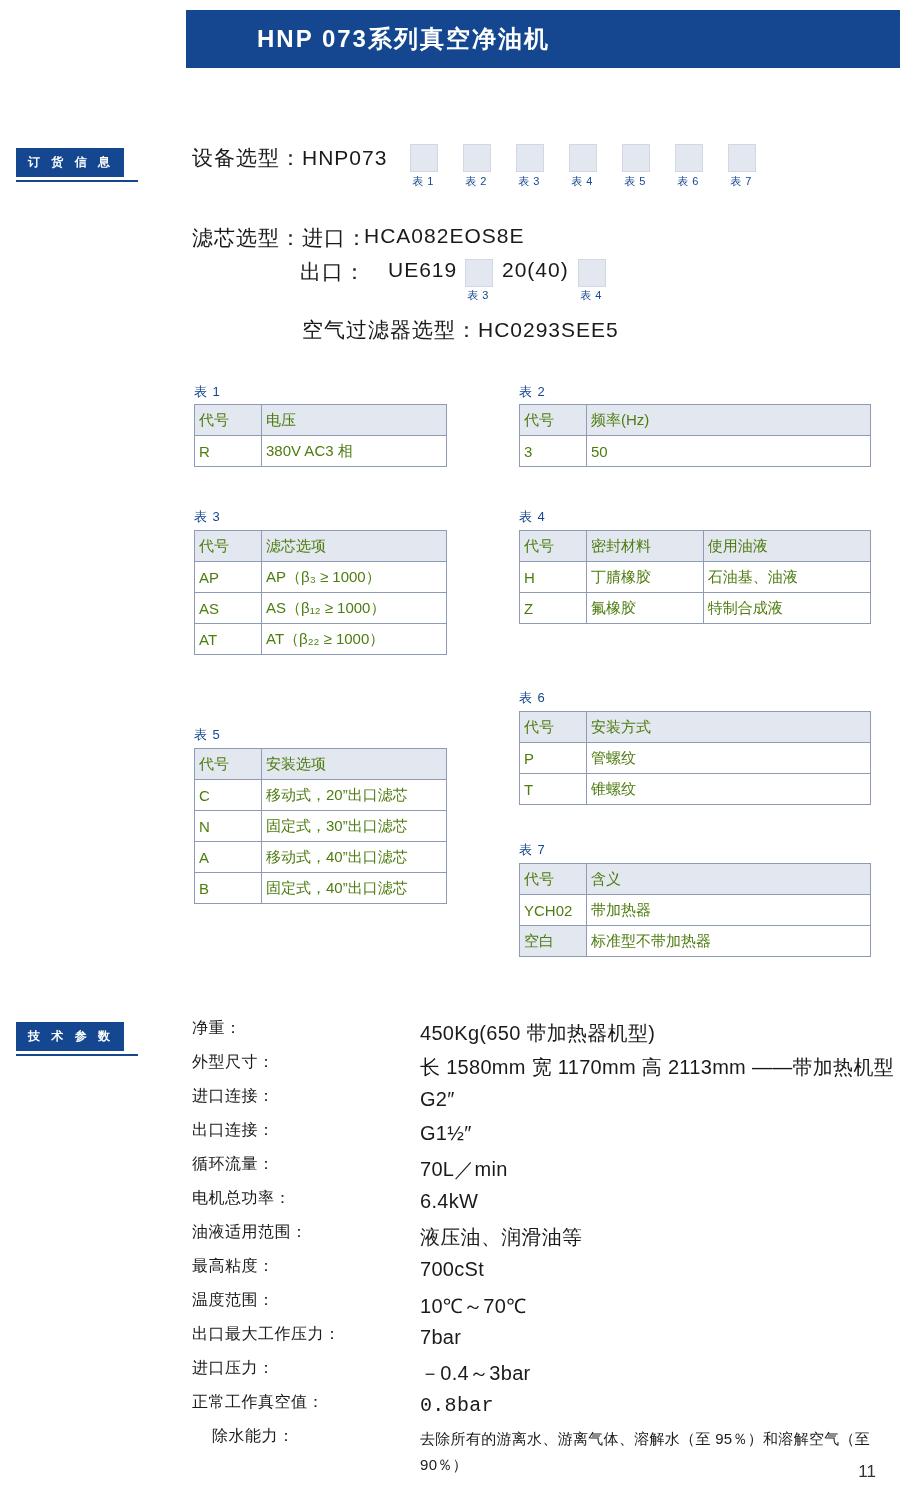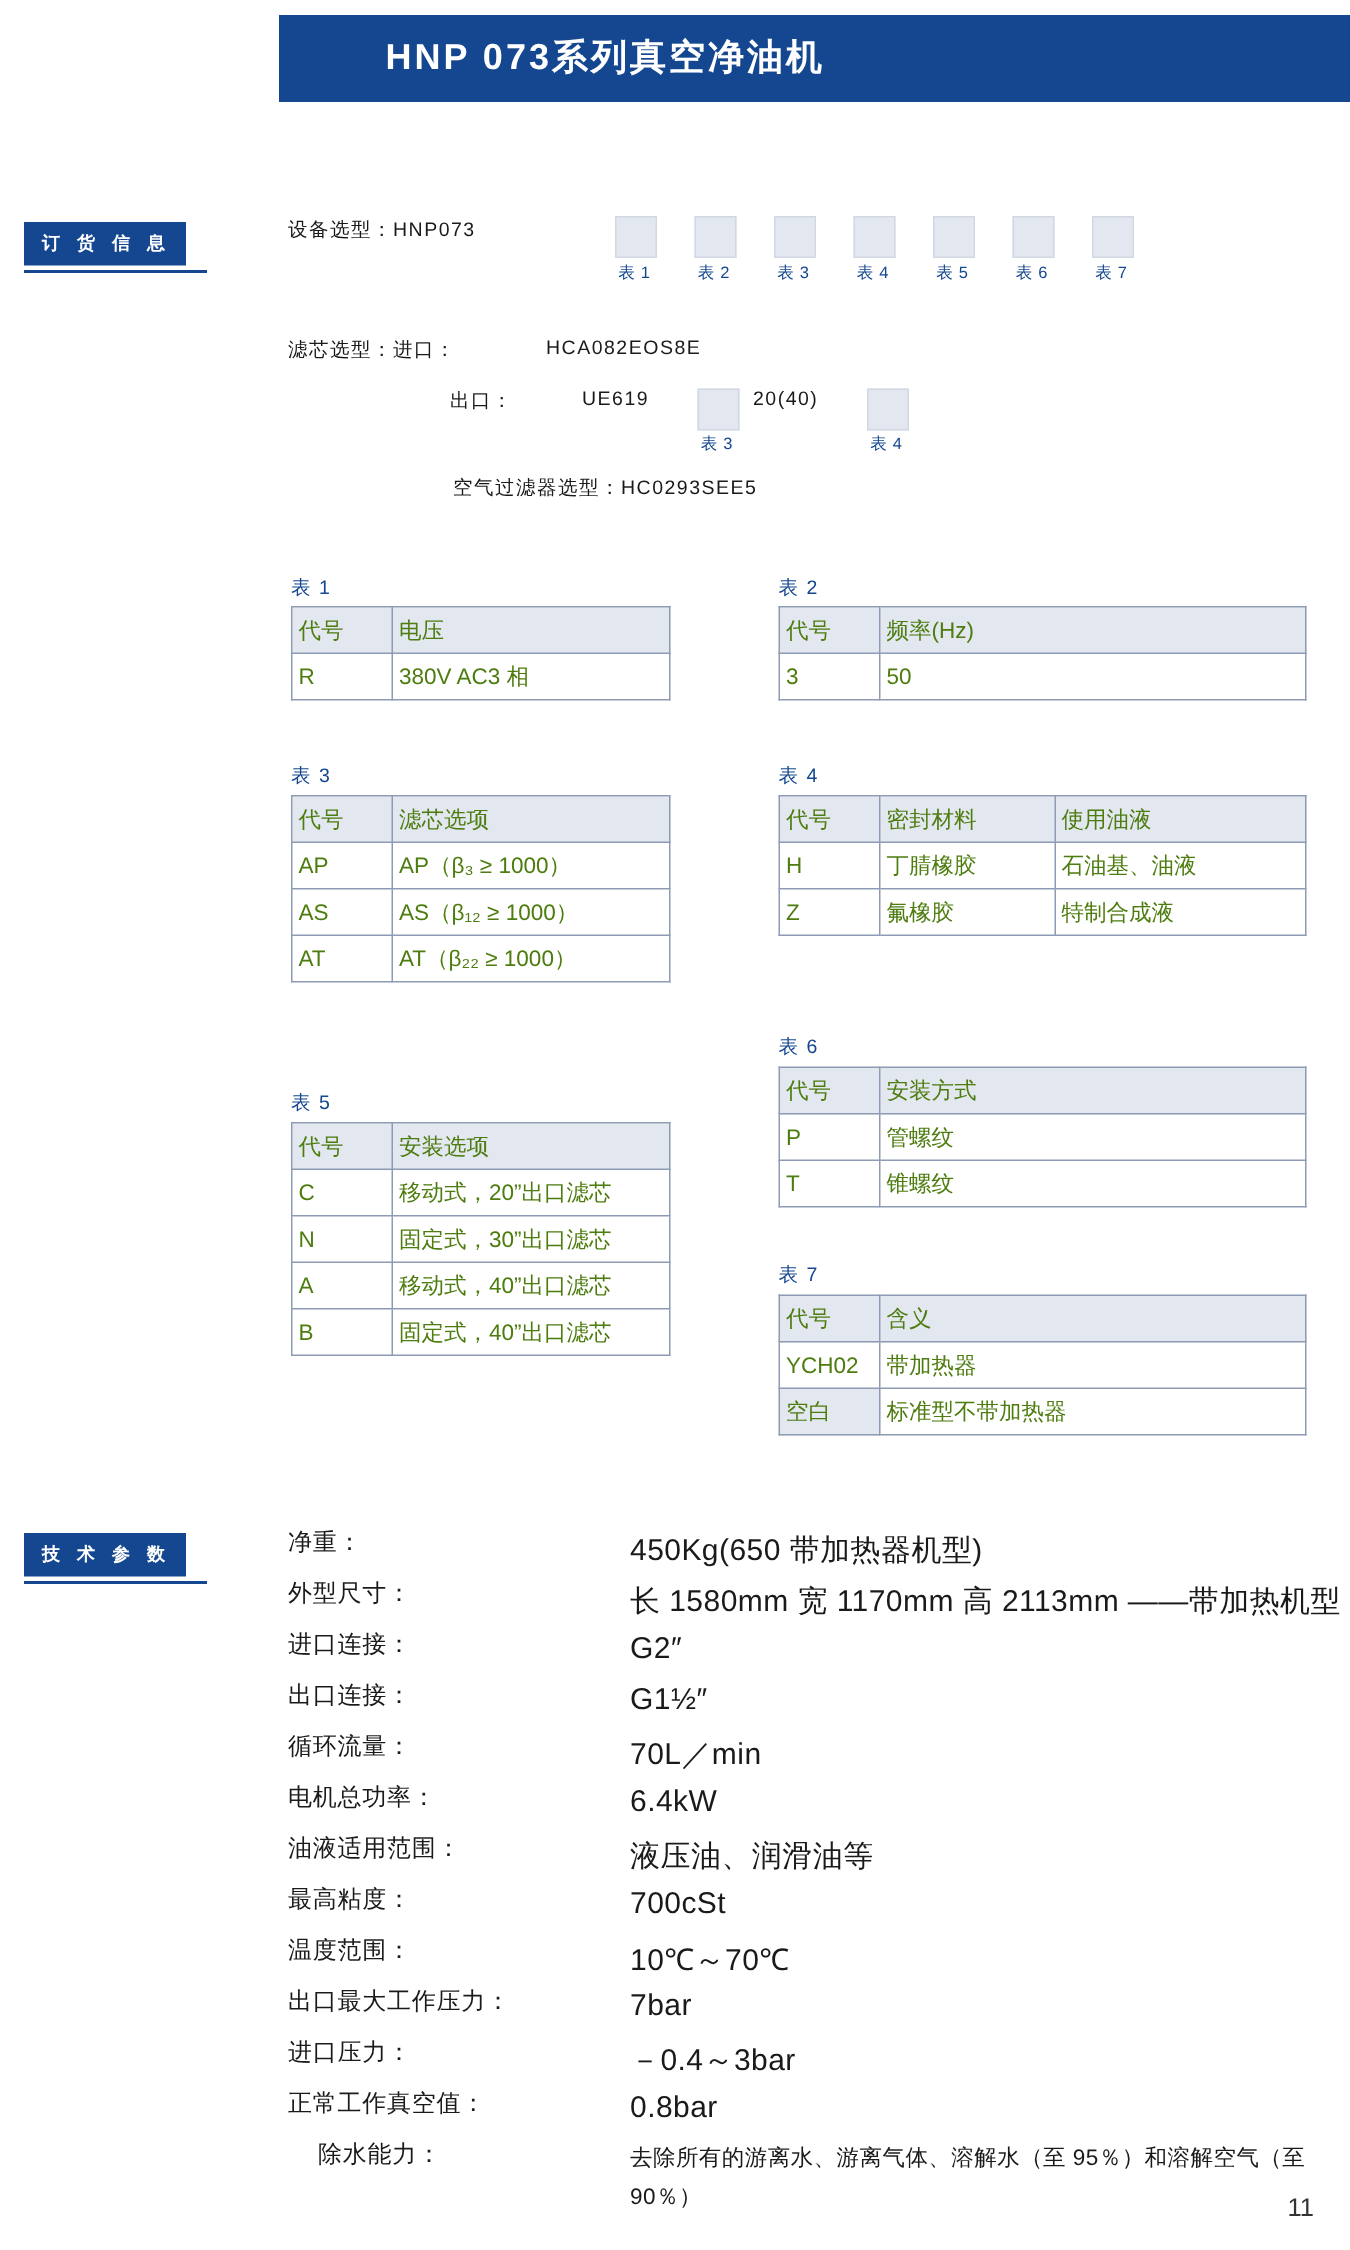--- a/index.html
+++ b/index.html
@@ -48,21 +48,21 @@
     white-space: nowrap;
   }
   .tag-underline {
     position: absolute;
     background: #14478f;
     height: 2px;
   }
   
   .order-line {
     position: absolute;
-    font-size: 13px;
+    font-size: 21px;
     white-space: nowrap;
     letter-spacing: 1px;
   }
   .code-box {
     position: absolute;
     width: 26px;
     height: 26px;
     background: #e3e7ef;
     border: 1px solid #d2d8e3;
   }
@@ -338,18 +338,18 @@
 <div class="param-label" style="top:1290px;">温度范围：</div>
 <div class="param-value" style="top:1292px;">10℃～70℃</div>
 
 <div class="param-label" style="top:1324px;">出口最大工作压力：</div>
 <div class="param-value" style="top:1326px;">7bar</div>
 
 <div class="param-label" style="top:1358px;">进口压力：</div>
 <div class="param-value" style="top:1360px;">－0.4～3bar</div>
 
 <div class="param-label" style="top:1392px;">正常工作真空值：</div>
-<div class="param-value" style="top:1394px;">0.8bar</div>
+<div class="param-value" style="top:1394px;font-family:Liberation Mono, monospace;">0.8bar</div>
 
 <div class="param-label" style="top:1426px;margin-left:20px;">除水能力：</div>
 <div class="param-value-wrap" style="top:1426px;">去除所有的游离水、游离气体、溶解水（至 95％）和溶解空气（至 90％）</div>
 
 <div class="page-num">11</div>
 
 </body></html>

